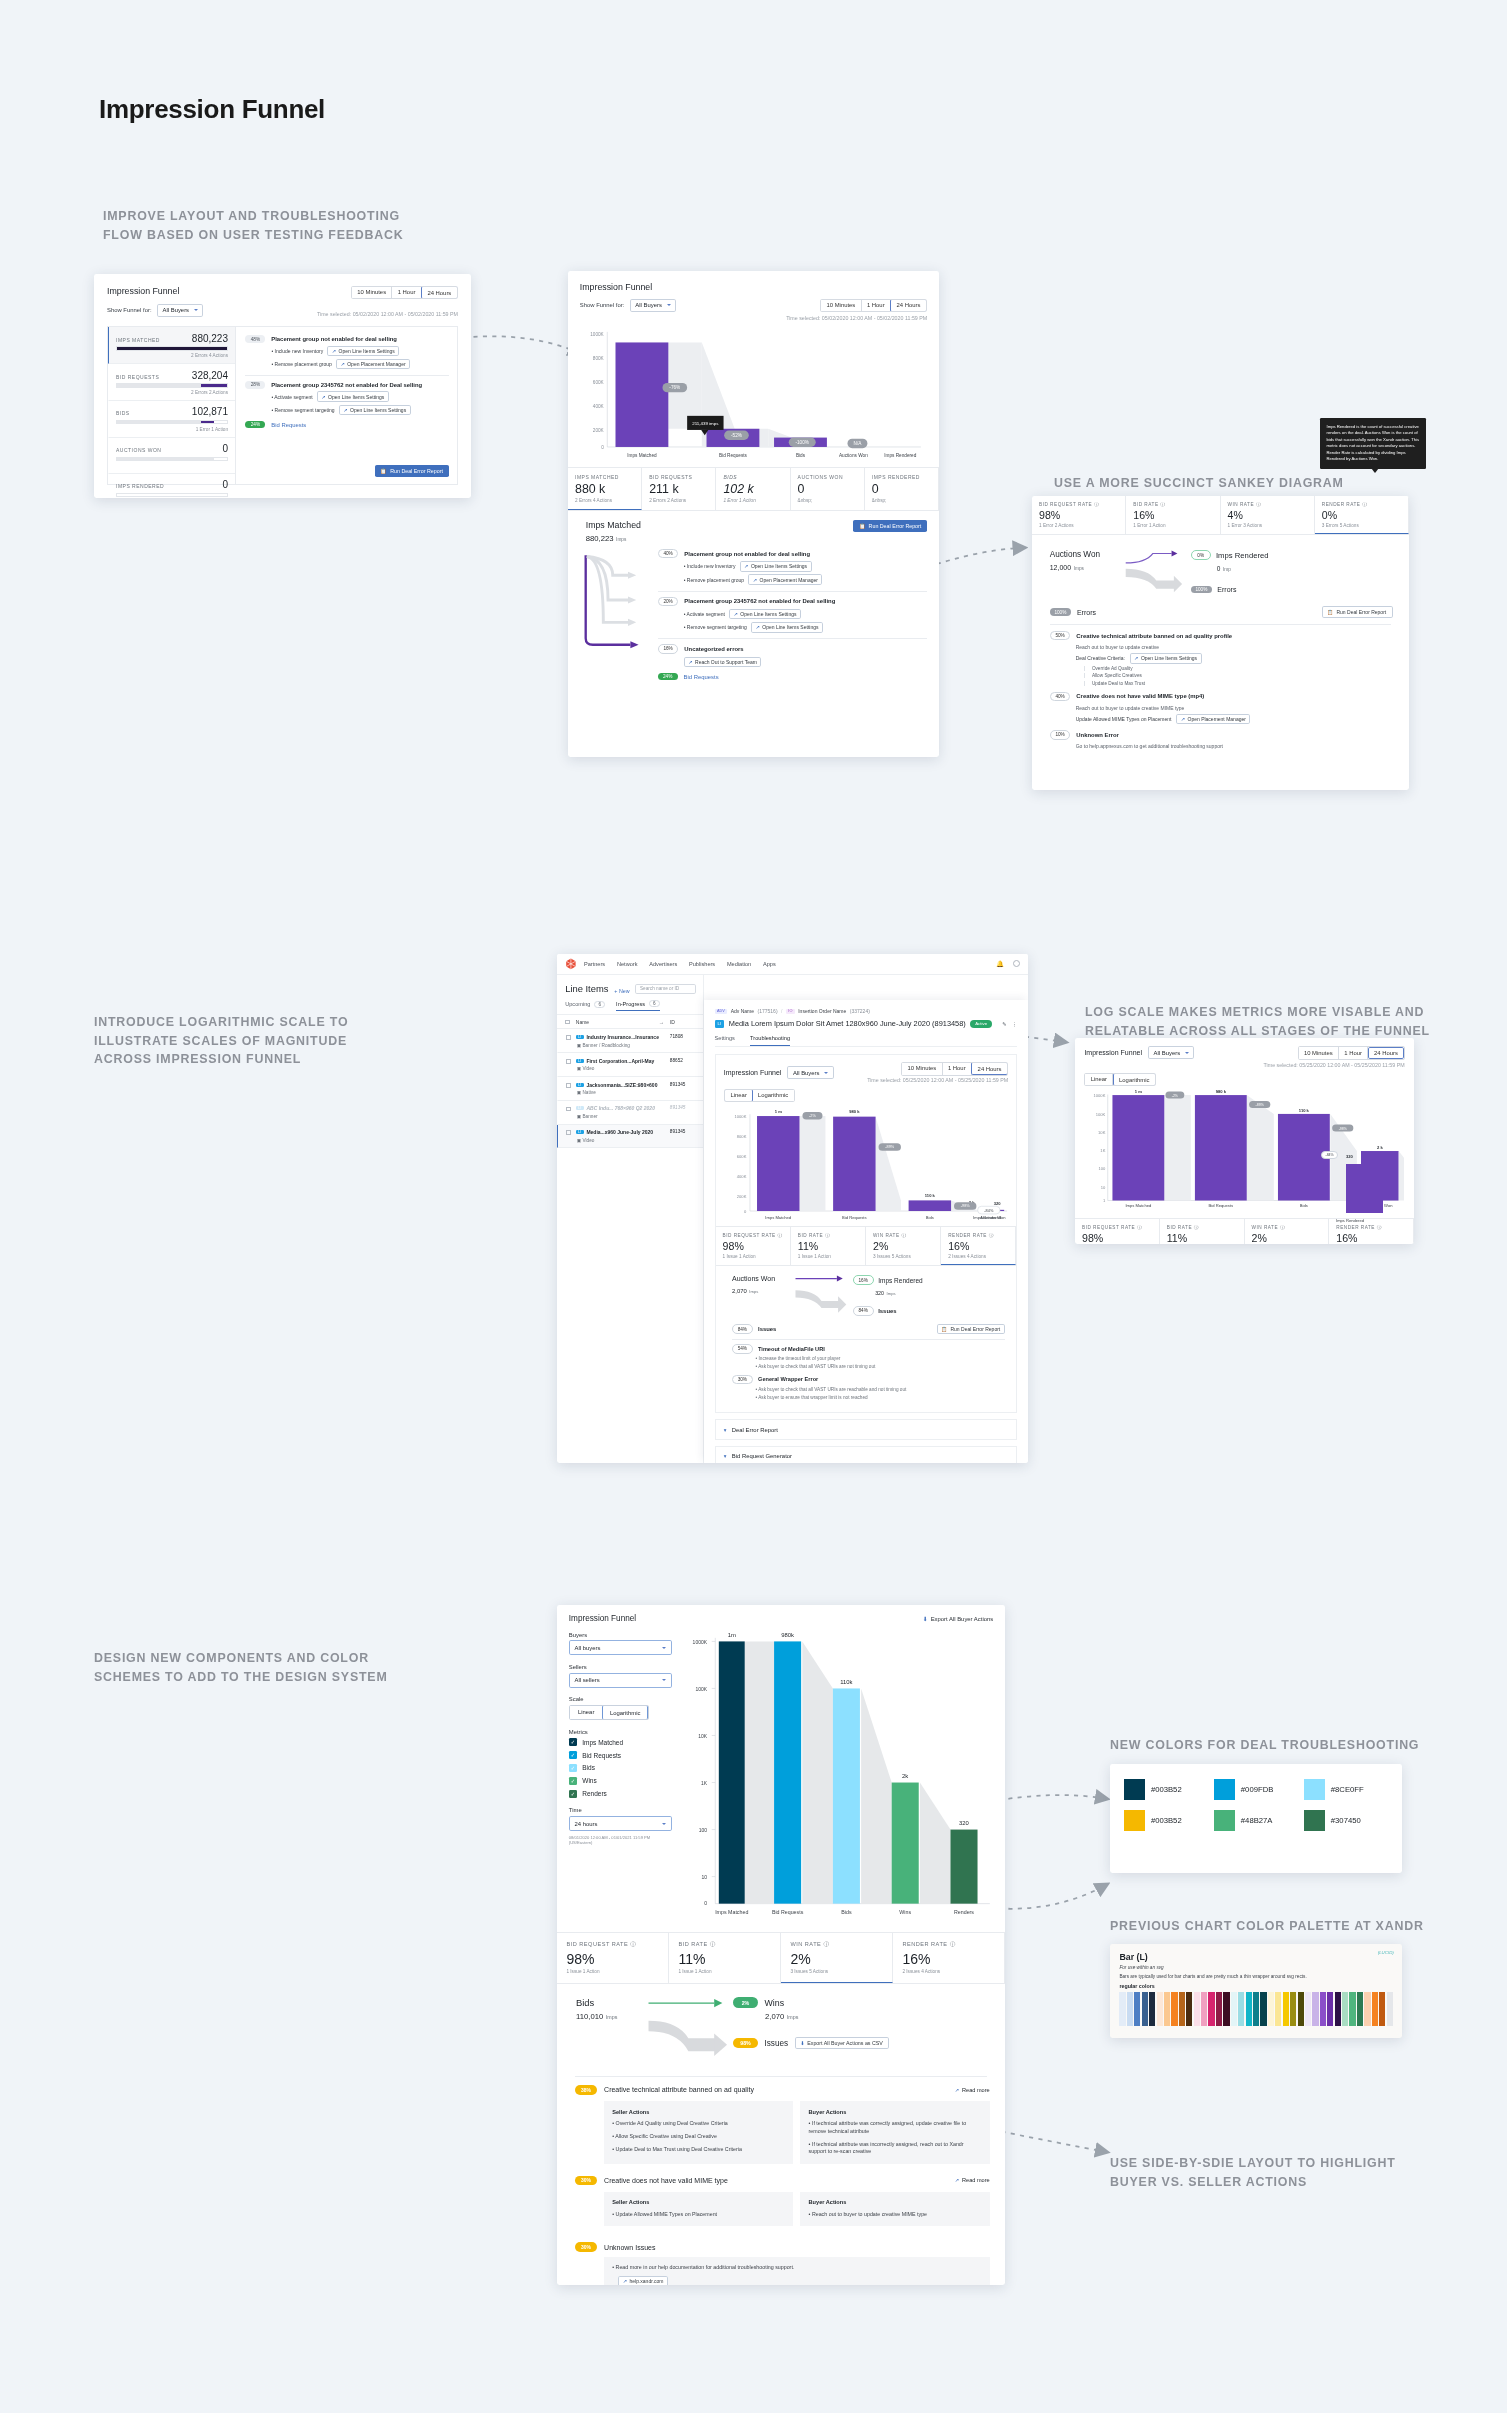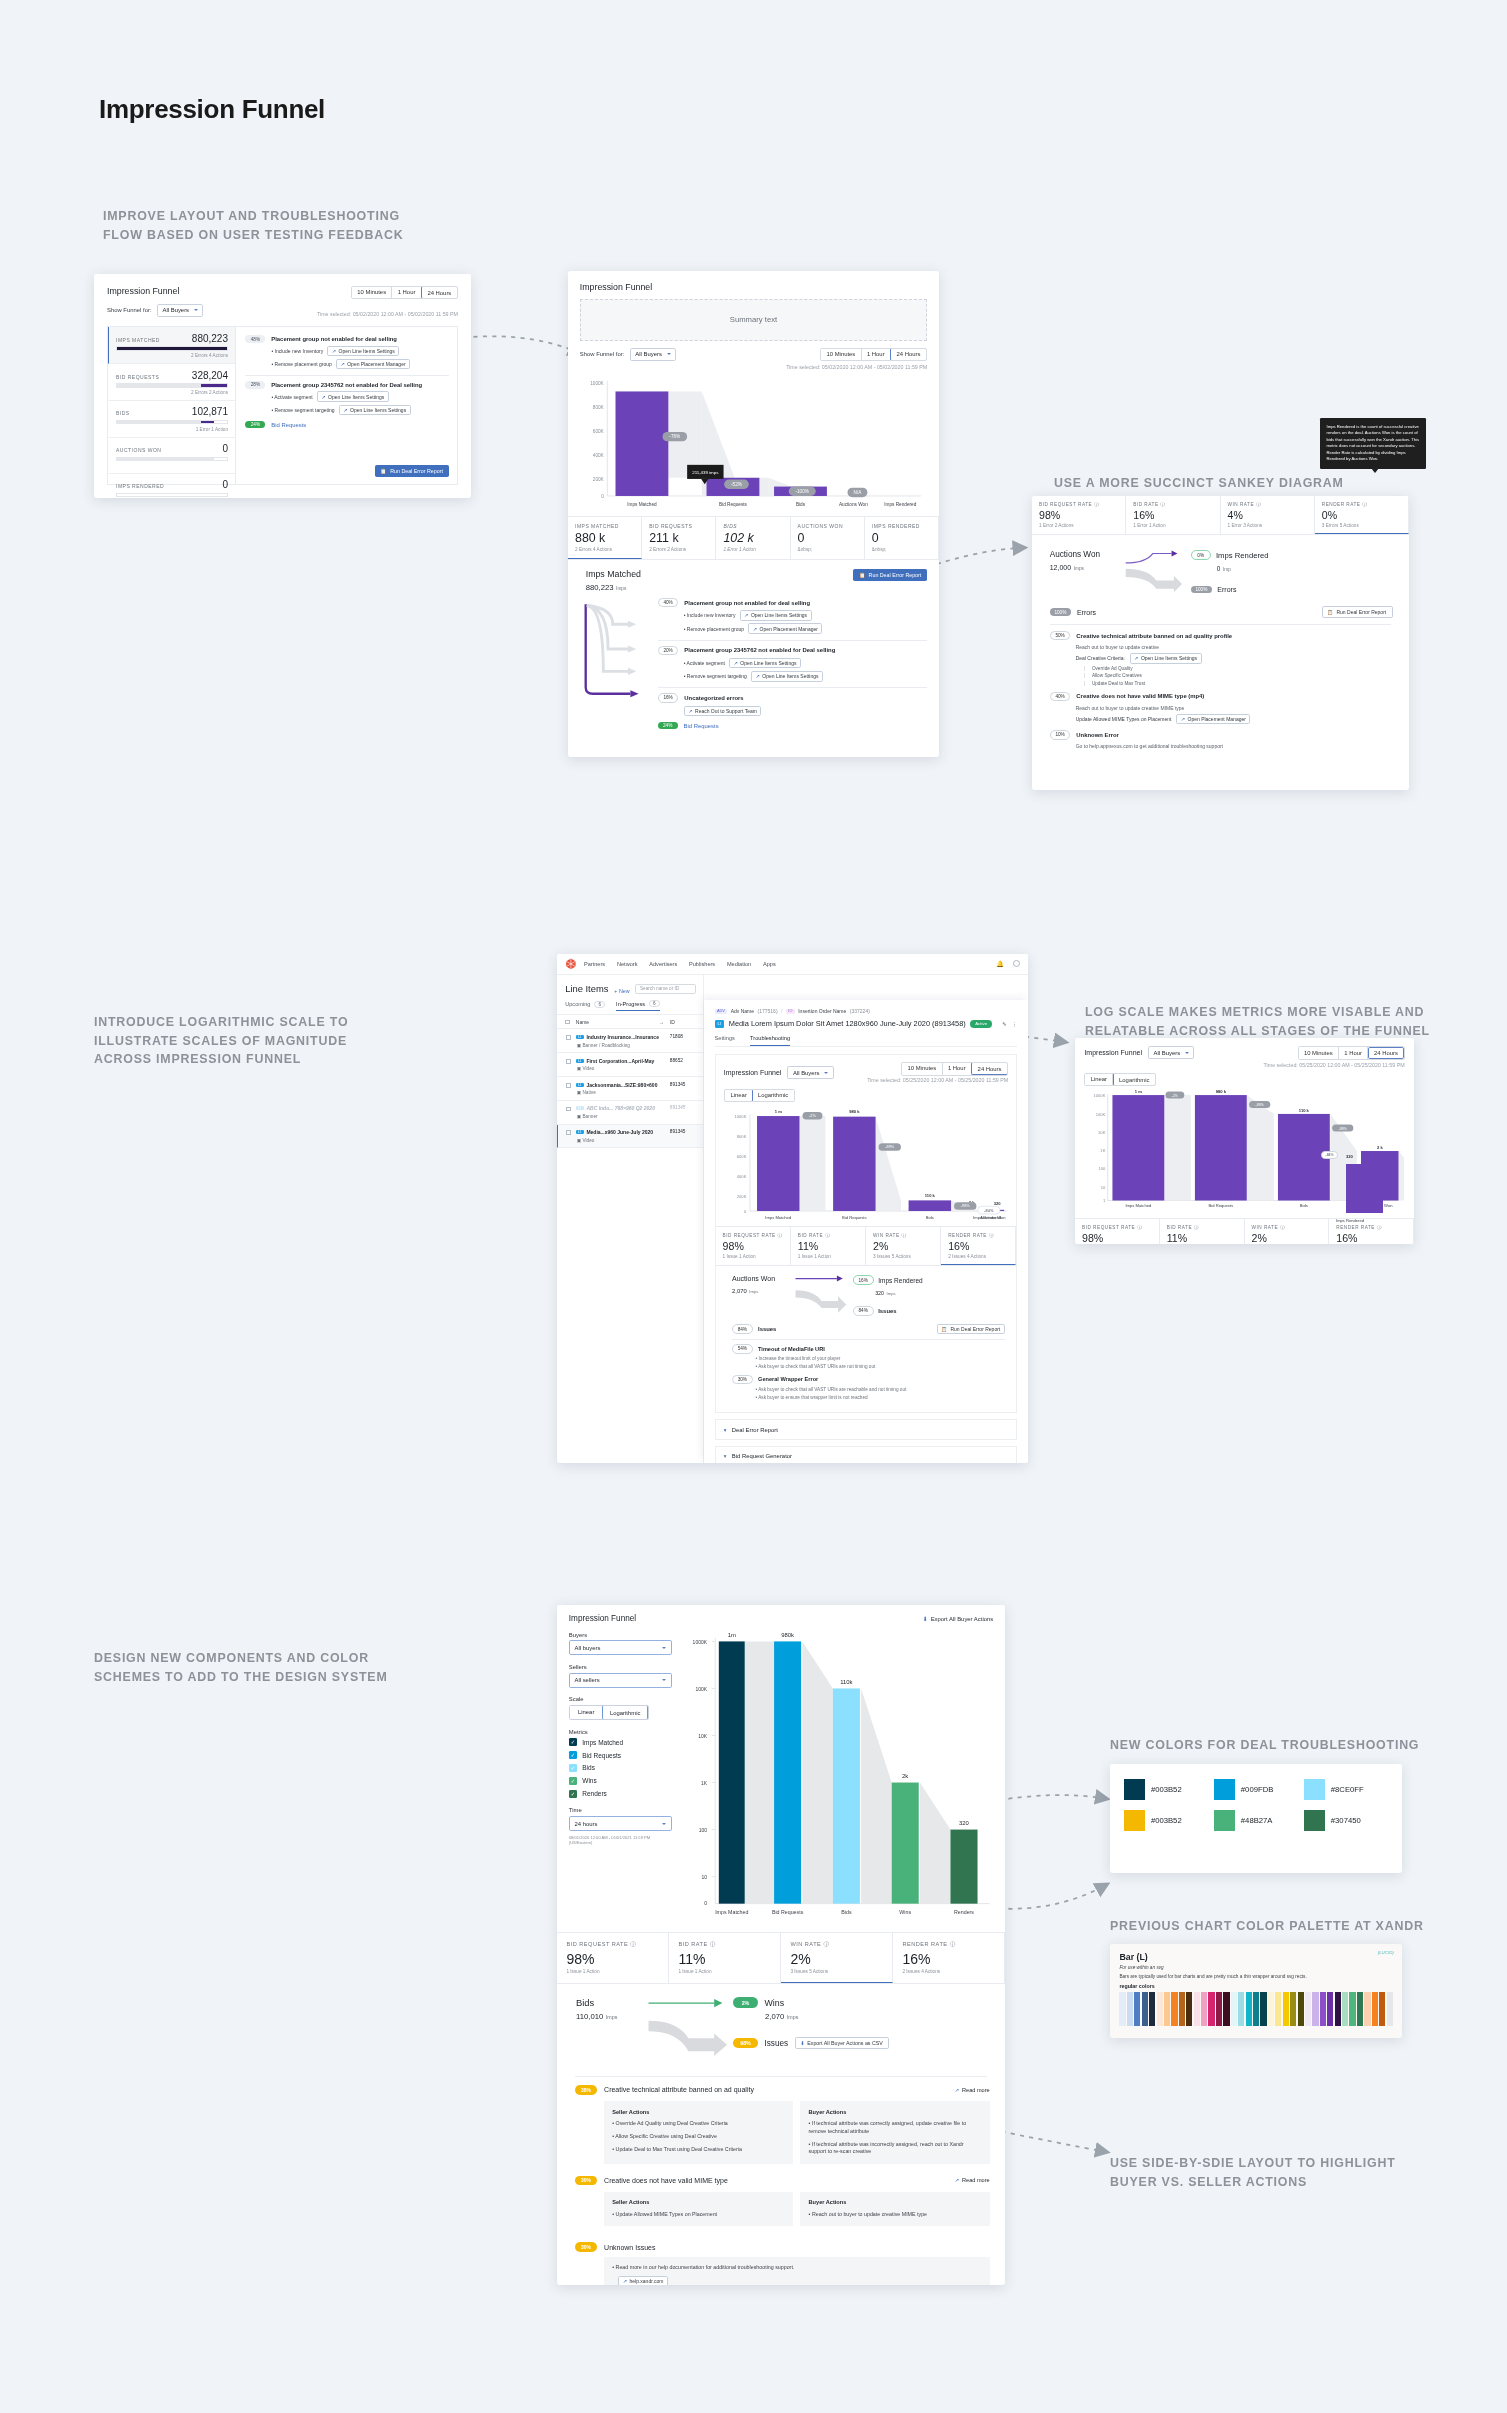--- a/index.html
+++ b/index.html
@@ -220,23 +220,20 @@
           <span>Run Deal Error Report</span>
         </span>
       </div>
     </div>
   </div>
 </div>
 
 <div class="mock" id="m2" style="left:568px; top:271px; width:371px; height:486px;">
   <div style="padding:10.6px 11.8px 0 11.8px;">
     <div class="mk-title">Impression Funnel</div>
-    <div style="margin-top:7px;border:0.6px dashed #cfd4da;background:#f6f7f9;height:42px;display:flex;align-items:center;justify-content:center;">
-      <span style="font-size:7.7px;color:#6d737b;">Summary text</span>
-    </div>
     <div style="margin-top:7px;display:flex;justify-content:space-between;align-items:center;">
       <div style="display:flex;align-items:center;gap:5.3px;">
         <span style="font-size:5.9px;color:#3a4048;">Show Funnel for:</span>
         <span class="dd">
           <span>All Buyers</span>
           <span class="chev"></span>
         </span>
       </div>
       <div class="seg">
         <span>10 Minutes</span>

